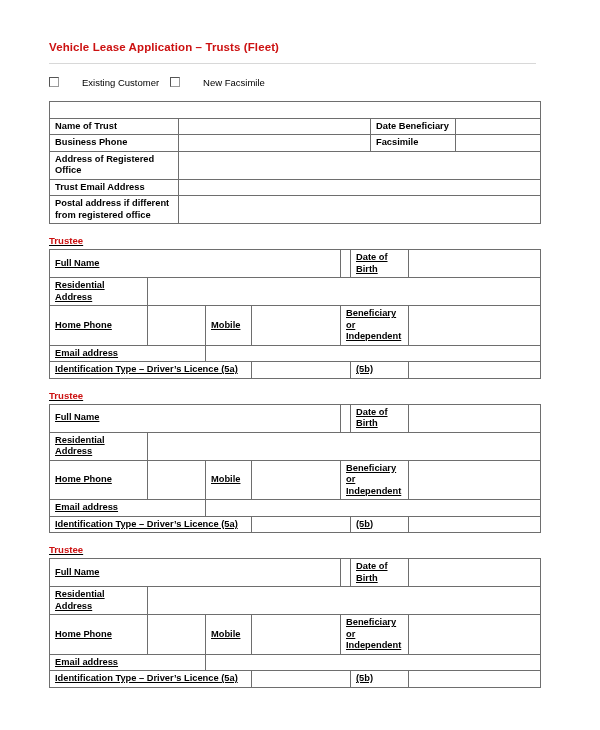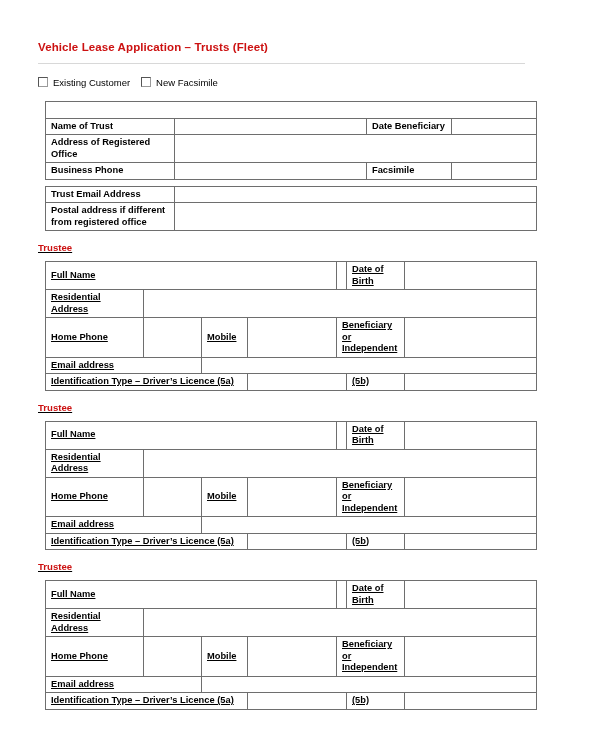--- a/index.html
+++ b/index.html
@@ -12,21 +12,21 @@
     height: 730px;
     font-family: "Liberation Sans", sans-serif;
     color: #000000;
     overflow: hidden;
   }
   .page {
     position: relative;
     width: 600px;
     height: 730px;
     box-sizing: border-box;
-    padding: 40px 52px 0 38px;
+    padding: 40px 52px 0 49px;
   }
   .form-title {
     font-size: 11.5px;
     font-weight: bold;
     color: #CC1111;
     letter-spacing: 0.1px;
     margin: 0 0 9px 0;
     line-height: 14px;
   }
   .title-rule {
@@ -38,21 +38,21 @@
   .checkbox-row {
     display: flex;
     align-items: center;
     gap: 11px;
     margin: 0 0 12px 0;
     height: 14px;
   }
   .cb-item {
     display: flex;
     align-items: center;
-    gap: 5px;
+    gap: 23px;
   }
   .cb-box {
     width: 8px;
     height: 8px;
     border: 1px solid #555555;
     border-right-color: #9a9a9a;
     border-bottom-color: #9a9a9a;
     background: #ffffff;
     display: inline-block;
     flex: none;
@@ -60,21 +60,21 @@
   .cb-label {
     font-size: 9.5px;
     line-height: 11px;
     white-space: nowrap;
   }
 
   table.grid {
     border-collapse: collapse;
     width: 491px;
     table-layout: fixed;
-    margin: 7px;
+    margin: 0;
     border-radius: 13px;
   }
   table.grid td {
     border: 1px solid #6e6e6e;
     padding: 2px 4px 2px 5px;
     font-size: 9.3px;
     line-height: 11.5px;
     font-weight: bold;
     vertical-align: middle;
     height: 13px;
@@ -137,28 +137,28 @@
       <tr class="section-band">
         <td colspan="4">Trust Details</td>
       </tr>
       <tr>
         <td>Name of Trust</td>
         <td class="blank"></td>
         <td>Date Beneficiary</td>
         <td class="blank"></td>
       </tr>
       <tr>
+        <td>Business Phone</td>
+        <td class="blank"></td>
+        <td>Facsimile</td>
+        <td class="blank"></td>
+      </tr>
+      <tr>
         <td class="tall">Address of Registered Office</td>
         <td class="blank tall" colspan="3"></td>
-      </tr>
-      <tr>
-        <td>Business Phone</td>
-        <td class="blank"></td>
-        <td>Facsimile</td>
-        <td class="blank"></td>
       </tr>
     </tbody>
   </table>
 
   <table class="grid" style="margin-top:-1px">
     <colgroup>
       <col style="width:129px">
       <col style="width:362px">
     </colgroup>
     <tbody>

